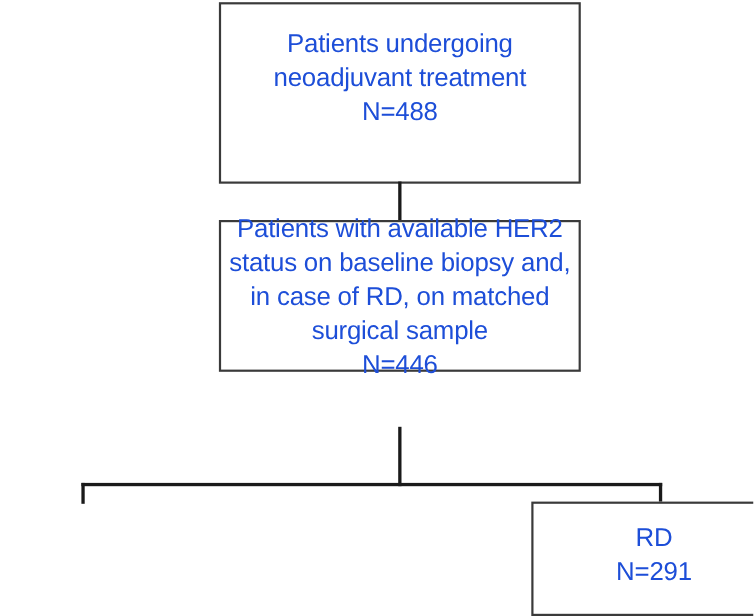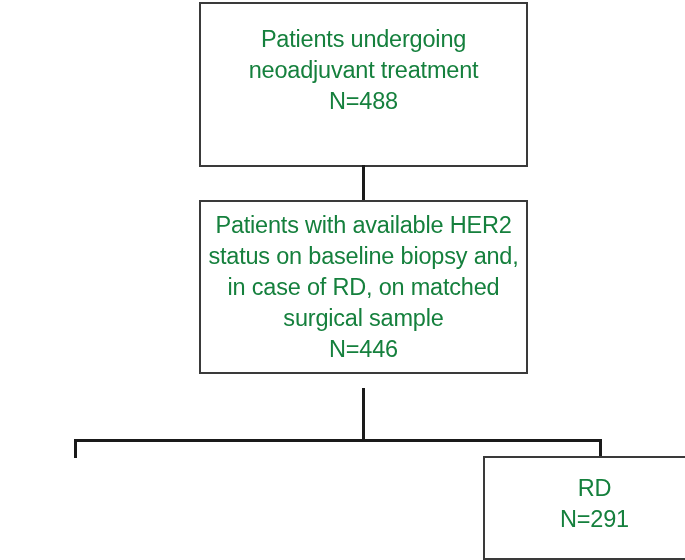--- a/index.html
+++ b/index.html
@@ -26,39 +26,39 @@
     background: #ffffff;
     display: flex;
     align-items: center;
     justify-content: center;
     text-align: center;
   }
   .node-text {
     font-size: 23.5px;
     line-height: 31px;
     letter-spacing: -0.2px;
-    color: #15803d;
+    color: #1d4ed8;
     white-space: pre-line;
     padding: 0 6px;
   }
   
   #node-cohort {
     left: 199px;
     top: 2px;
     width: 329px;
     height: 165px;
   }
   #node-cohort .node-text {
     transform: translateY(-14px);
   }
   #node-her2 {
     left: 199px;
     top: 200px;
     width: 329px;
-    height: 174px;
+    height: 138px;
   }
   #node-pcr {
     left: 1px;
     top: 456px;
     width: 200px;
     height: 104px;
   }
   #node-rd {
     left: 483px;
     top: 456px;

